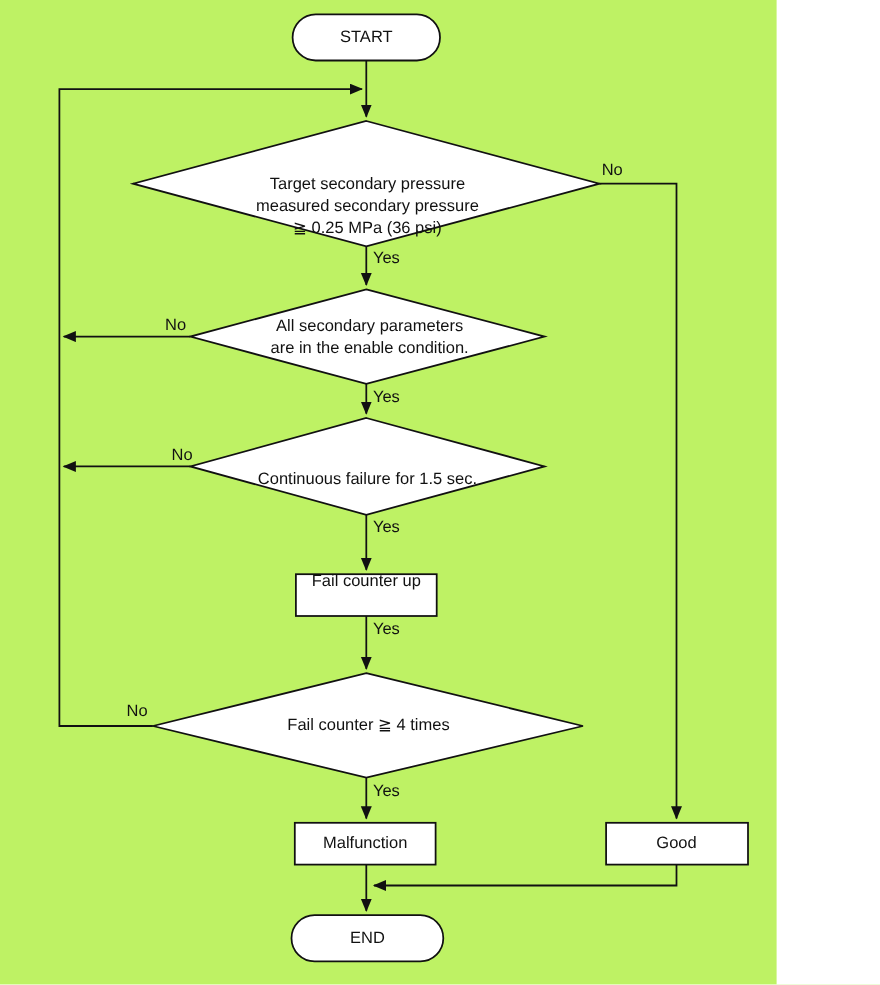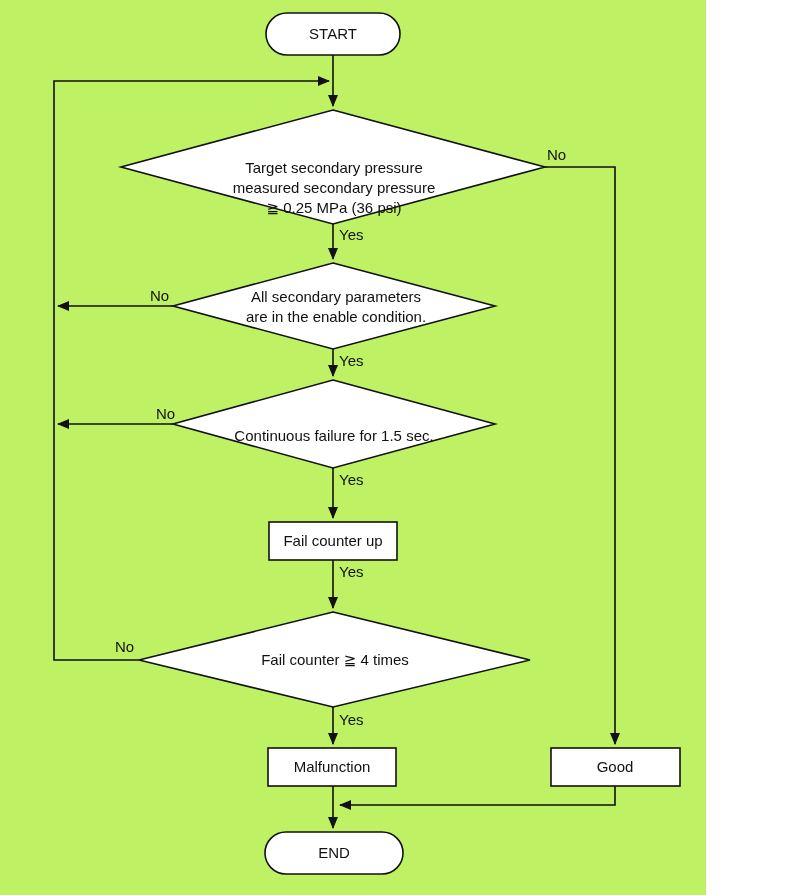--- a/index.html
+++ b/index.html
@@ -95,21 +95,21 @@
 
   <div class="lbl center" style="left:334px; top:172px;margin-top:16px;">Target secondary pressure
 measured secondary pressure
 ≧ 0.25 MPa (36 psi)</div>
 
   <div class="lbl center" style="left:336px; top:307px;">All secondary parameters
 are in the enable condition.</div>
 
   <div class="lbl center" style="left:334px; top:436px;">Continuous failure for 1.5 sec.</div>
 
-  <div class="lbl center" style="left:333px; top:541px;">Fail counter up</div>
+  <div class="lbl center" style="left:333px; top:529px;">Fail counter up</div>
 
   <div class="lbl center" style="left:335px; top:660px;">Fail counter ≧ 4 times</div>
 
   <div class="lbl center" style="left:332px; top:767px;">Malfunction</div>
 
   <div class="lbl center" style="left:615px; top:767px;text-align:right;">Good</div>
 
   <div class="lbl center" style="left:334px; top:853px;">END</div>
 
   <div class="lbl nowrap" style="left:547px; top:145px;">No</div>

